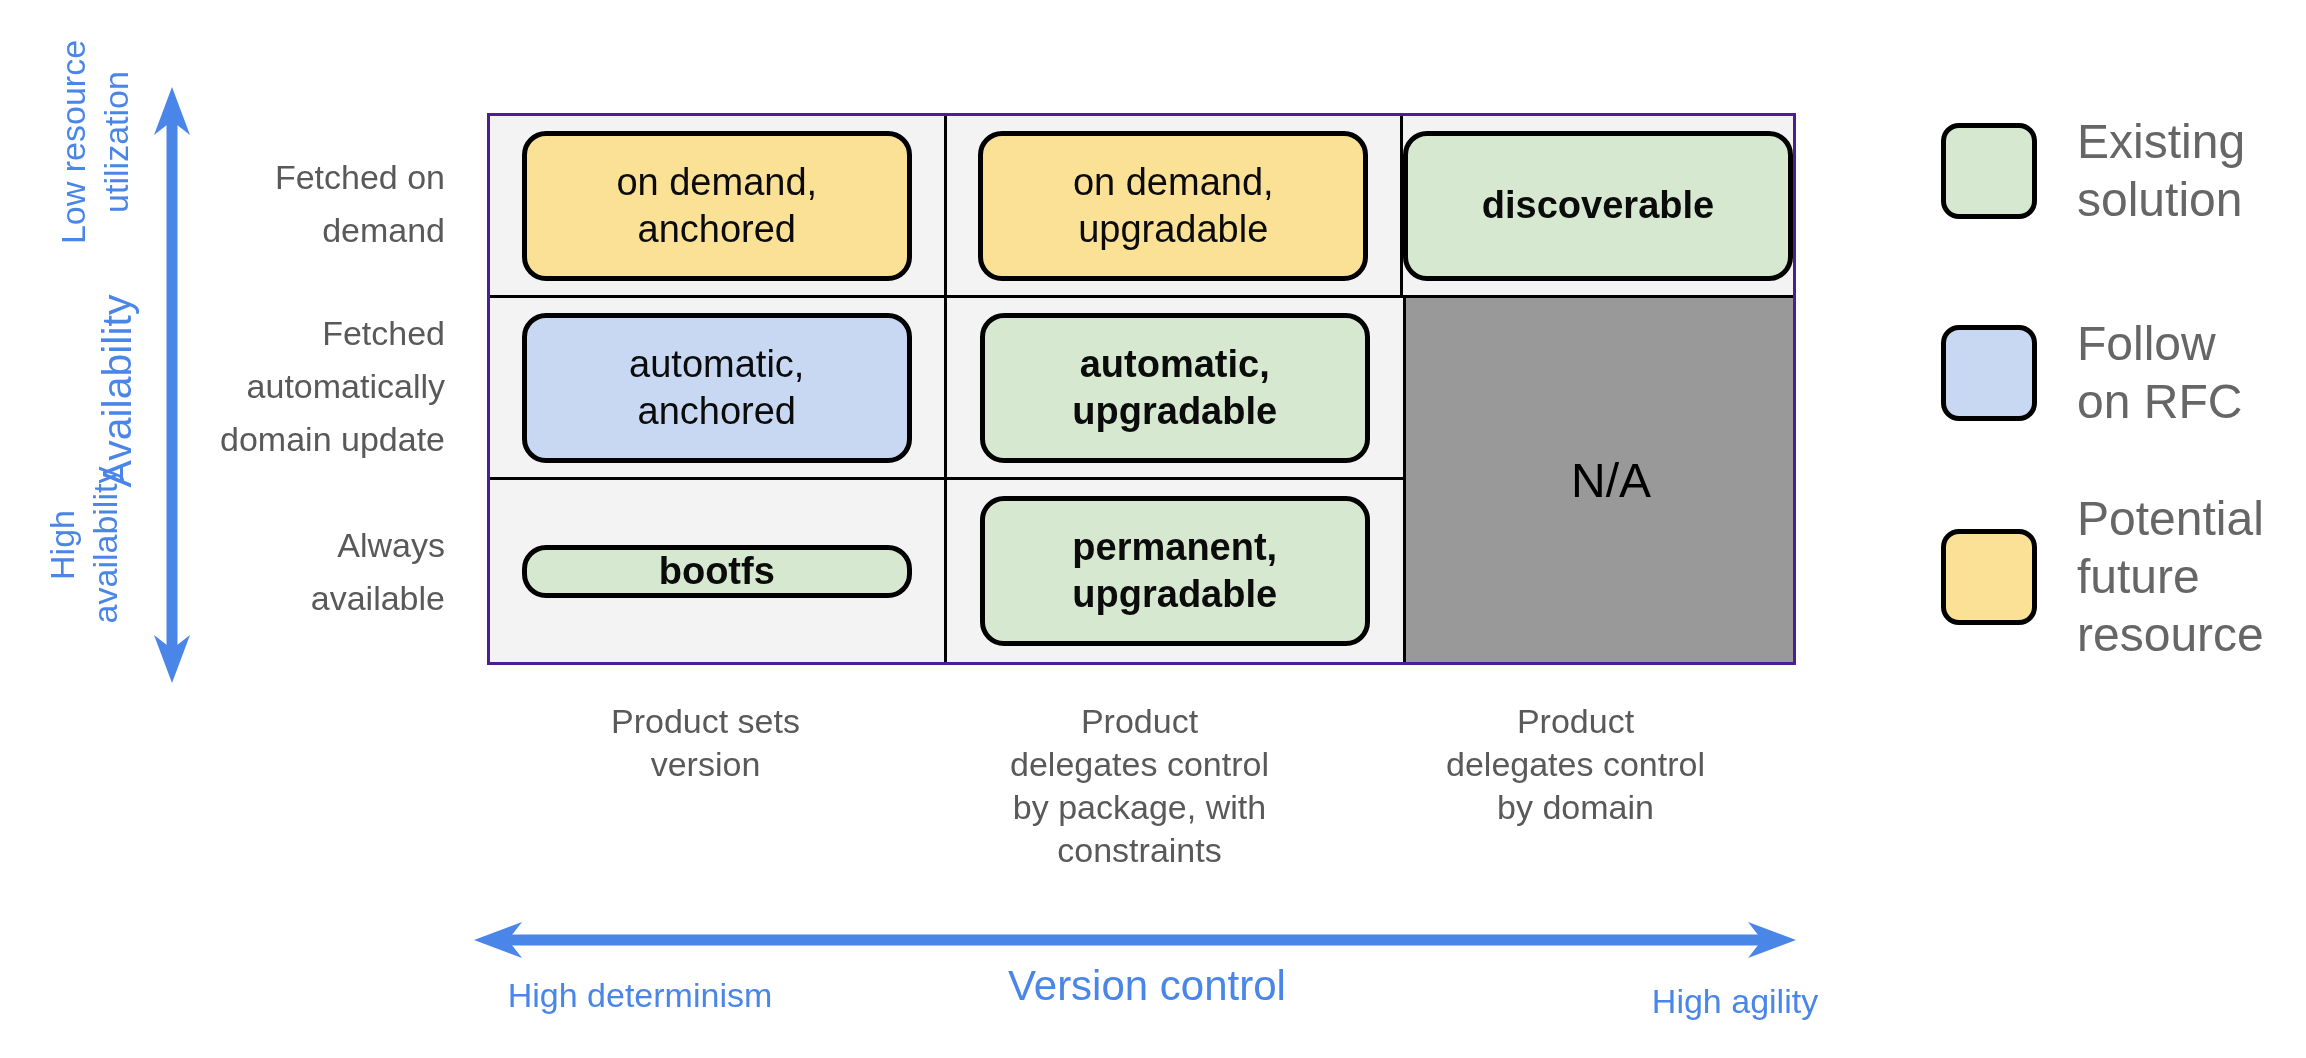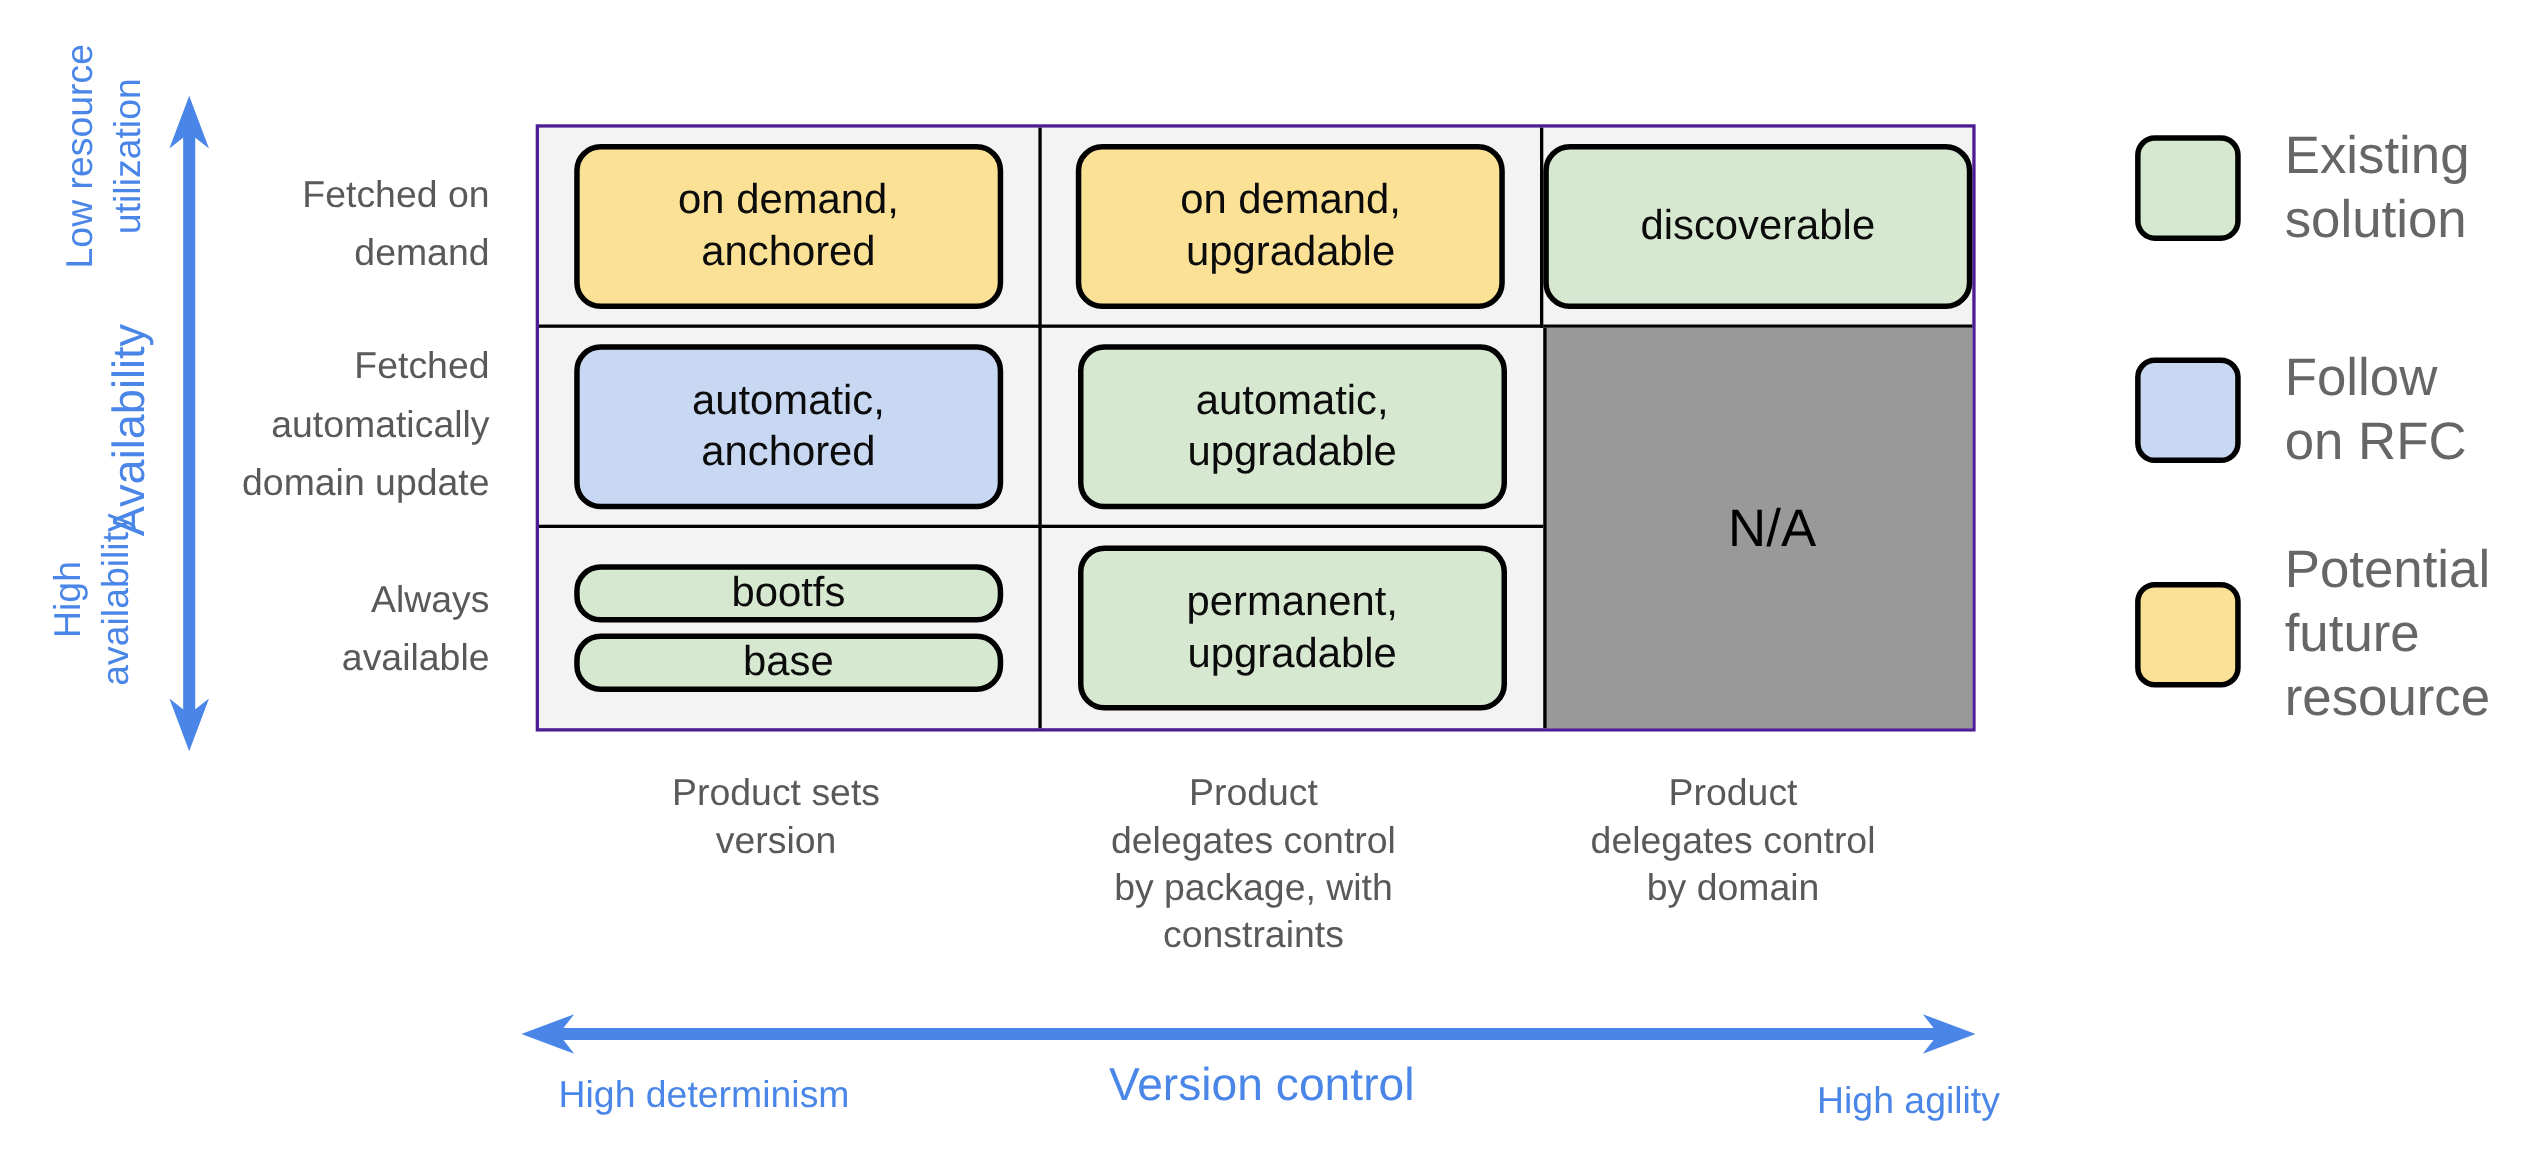--- a/index.html
+++ b/index.html
@@ -79,21 +79,21 @@
     width:390px;height:150px;
     border:5px solid var(--box-border);
     border-radius:24px;
     display:flex;align-items:center;justify-content:center;
     text-align:center;
     font-size:38px;line-height:47px;color:#0b0b0b;
   }
   .box.slim{height:53px;}
   .box.potential{background:var(--box-yellow);}
   .box.follow{background:var(--box-blue);}
-  .box.existing{background:var(--box-green);}
+  .box.existing{background:var(--box-green);font-weight:bold;}
 
   
   .col-label{
     position:absolute;top:700px;
     text-align:center;color:var(--label-gray);
     font-size:34px;line-height:43px;
   }
   .col-label-1{left:487px;width:437px;}
   .col-label-2{left:924px;width:431px;}
   .col-label-3{left:1355px;width:441px;}
@@ -175,21 +175,20 @@
     </div>
     <div class="cell pos-r2c2 b-b">
       <div class="box existing pre">automatic,
 upgradable</div>
     </div>
     <div class="cell pos-na b-l cell-na">
       <span>N/A</span>
     </div>
     <div class="cell pos-r3c1 b-r col-stack">
       <div class="box existing slim pre">bootfs</div>
-      <div class="box existing slim pre">base</div>
     </div>
     <div class="cell pos-r3c2">
       <div class="box existing pre">permanent,
 upgradable</div>
     </div>
   </div>
 
   <div class="col-label col-label-1 pre">Product sets
 version</div>
   <div class="col-label col-label-2 pre">Product

